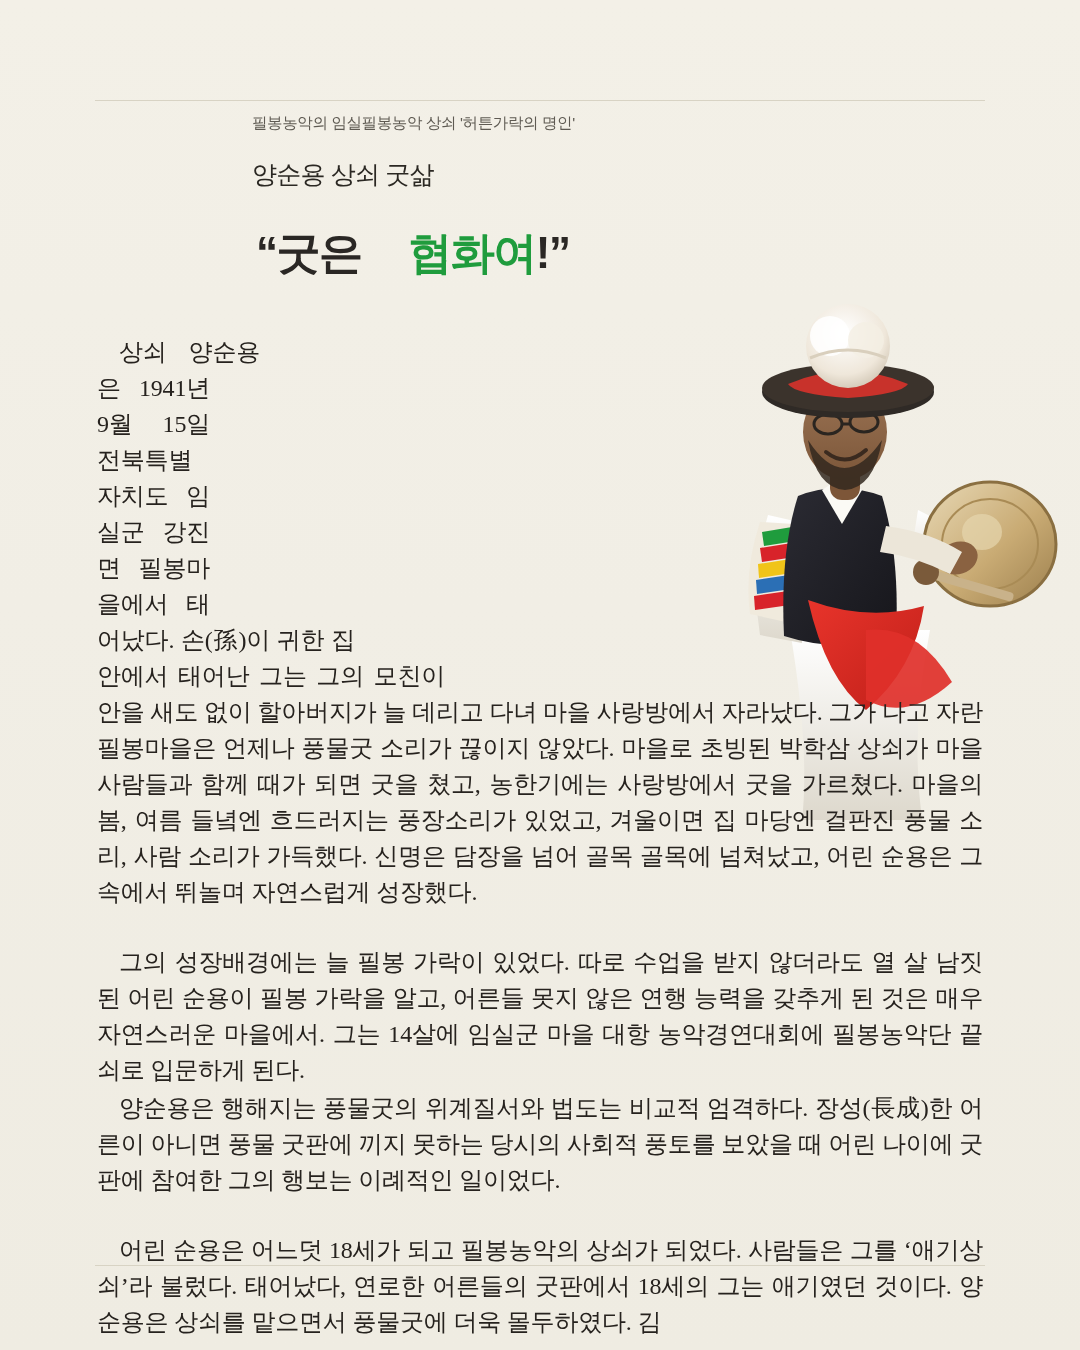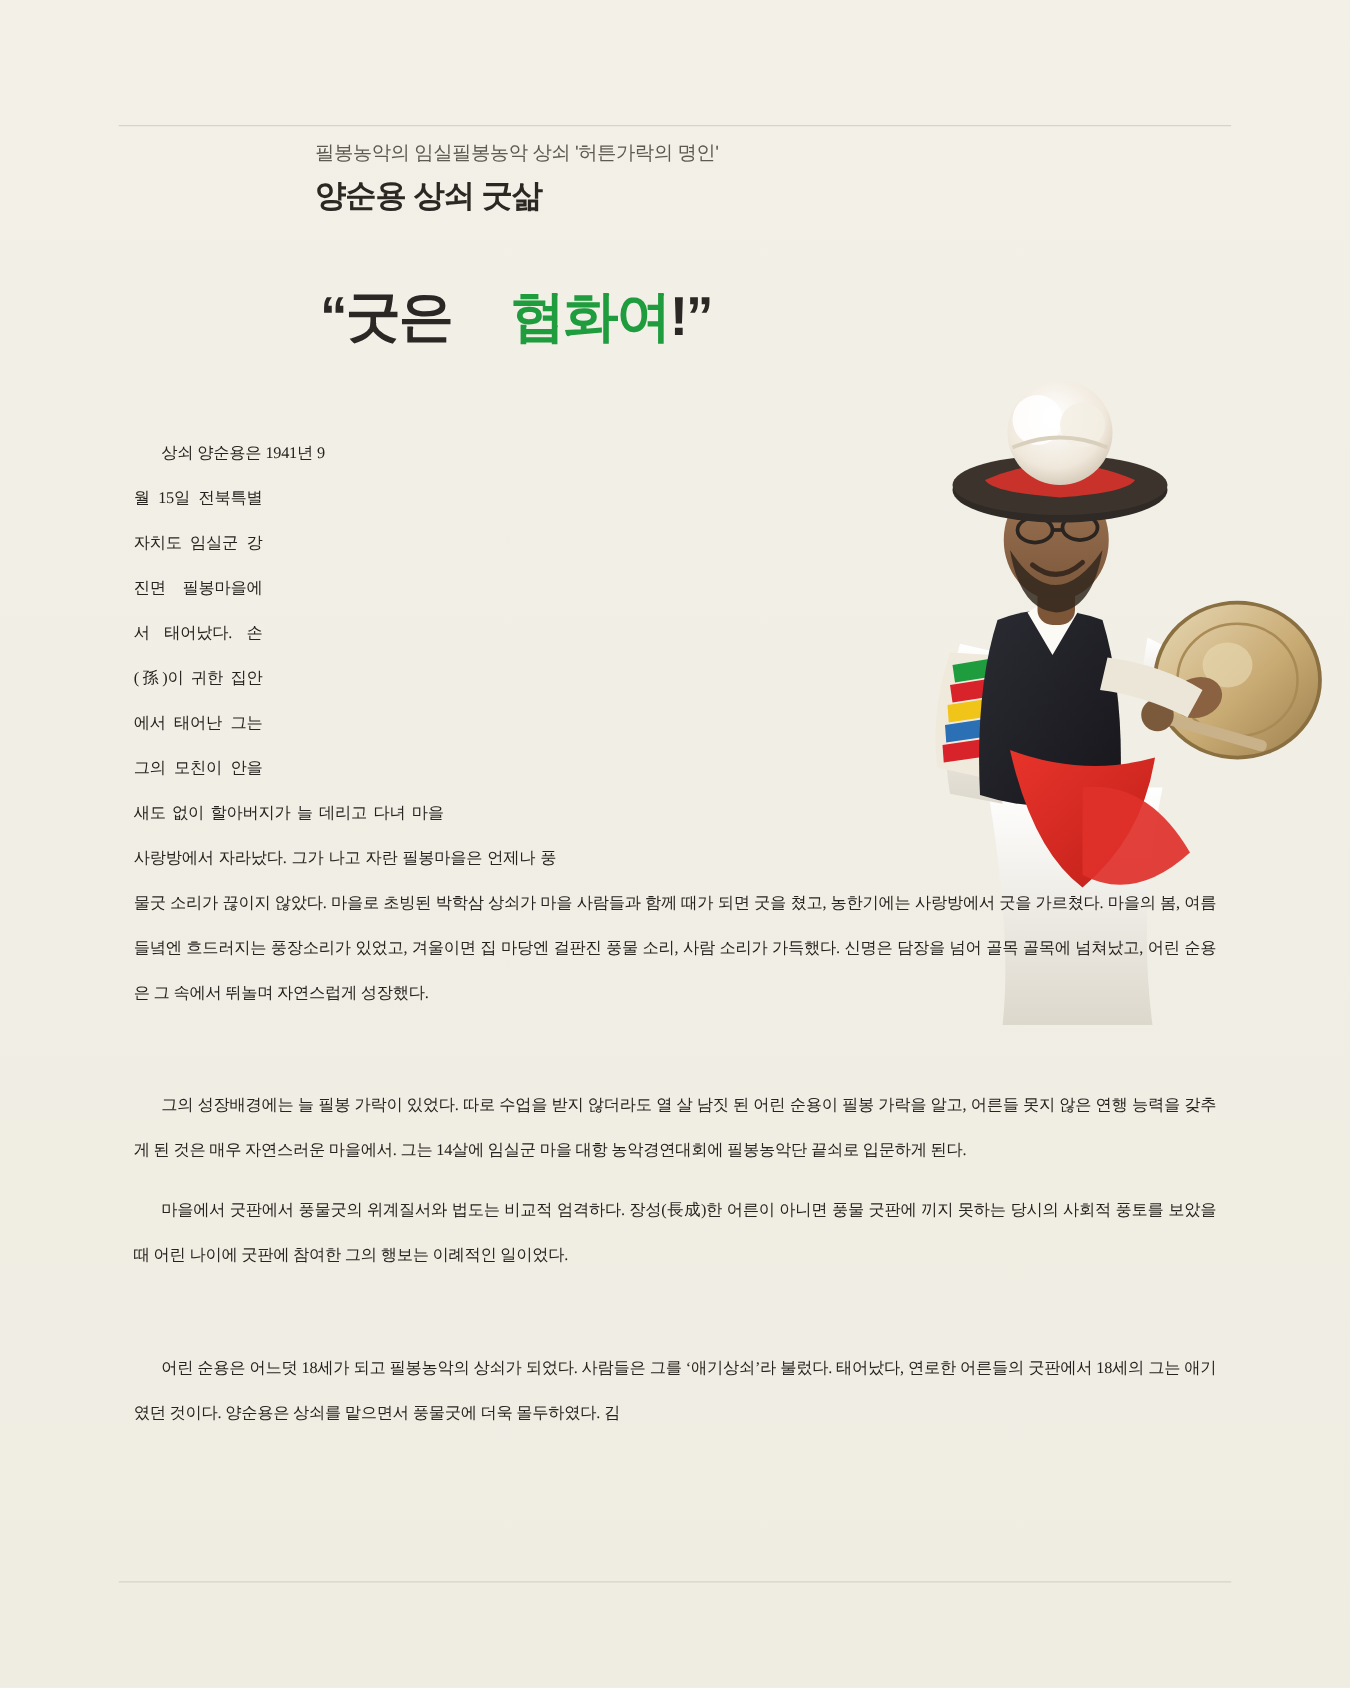--- a/index.html
+++ b/index.html
@@ -41,22 +41,22 @@
     font-size: 15.5px;
     color: #5e5a52;
     letter-spacing: -0.4px;
     line-height: 1.4;
   }
   .headline {
     font-family: "Liberation Sans", sans-serif;
     font-size: 25px;
     color: #2b2823;
     letter-spacing: -0.8px;
-    margin-top: 6px;
-    font-weight: 700;
+    margin-top: 24px;
+    font-weight: 400;
   }
 
   .pullquote {
     position: absolute;
     left: 256px;
     top: 224px;
     font-family: "Liberation Sans", sans-serif;
     font-weight: bold;
     font-size: 44px;
     letter-spacing: -1.5px;
@@ -74,22 +74,22 @@
     pointer-events: none;
   }
 
   .body-col {
     position: absolute;
     left: 95px;
     top: 332px;
     width: 890px;
   }
   p {
-    margin: 12px;
-    font-size: 13px;
+    margin: 2px;
+    font-size: 24px;
     line-height: 36px;
     letter-spacing: -0.2px;
     text-align: justify;
     text-justify: inter-character;
     color: #26221e;
   }
   p.indent { text-indent: 22px; }
   .para-wrap { position: relative; }
 
   
@@ -224,20 +224,20 @@
       <span class="float-spacer fs5"></span>
       <span class="float-spacer fs6"></span>
       <span class="float-spacer fs7"></span>
       <span class="float-spacer fs8"></span>
       <p class="indent">상쇠 양순용은 1941년 9월 15일 전북특별자치도 임실군 강진면 필봉마을에서 태어났다. 손(孫)이 귀한 집안에서 태어난 그는 그의 모친이 안을 새도 없이 할아버지가 늘 데리고 다녀 마을 사랑방에서 자라났다. 그가 나고 자란 필봉마을은 언제나 풍물굿 소리가 끊이지 않았다. 마을로 초빙된 박학삼 상쇠가 마을 사람들과 함께 때가 되면 굿을 쳤고, 농한기에는 사랑방에서 굿을 가르쳤다. 마을의 봄, 여름 들녘엔 흐드러지는 풍장소리가 있었고, 겨울이면 집 마당엔 걸판진 풍물 소리, 사람 소리가 가득했다. 신명은 담장을 넘어 골목 골목에 넘쳐났고, 어린 순용은 그 속에서 뛰놀며 자연스럽게 성장했다.</p>
     </div>
 
     <div class="gap-md"></div>
 
     <p class="indent">그의 성장배경에는 늘 필봉 가락이 있었다. 따로 수업을 받지 않더라도 열 살 남짓 된 어린 순용이 필봉 가락을 알고, 어른들 못지 않은 연행 능력을 갖추게 된 것은 매우 자연스러운 마을에서. 그는 14살에 임실군 마을 대항 농악경연대회에 필봉농악단 끝쇠로 입문하게 된다.</p>
-    <p class="indent">마을에서 굿판에서 풍물굿의 위계질서와 법도는 비교적 엄격하다. 장성(長成)한 어른이 아니면 풍물 굿판에 끼지 못하는 당시의 사회적 풍토를 보았을 때 어린 나이에 굿판에 참여한 그의 행보는 이례적인 일이었다.</p>
+    <p class="indent">양순용은 행해지는 풍물굿의 위계질서와 법도는 비교적 엄격하다. 장성(長成)한 어른이 아니면 풍물 굿판에 끼지 못하는 당시의 사회적 풍토를 보았을 때 어린 나이에 굿판에 참여한 그의 행보는 이례적인 일이었다.</p>
 
     <div class="gap-md"></div>
 
     <p class="indent">어린 순용은 어느덧 18세가 되고 필봉농악의 상쇠가 되었다. 사람들은 그를 ‘애기상쇠’라 불렀다. 태어났다, 연로한 어른들의 굿판에서 18세의 그는 애기였던 것이다. 양순용은 상쇠를 맡으면서 풍물굿에 더욱 몰두하였다. 김</p>
   </div>
 
 </div>
 
 </body></html>

